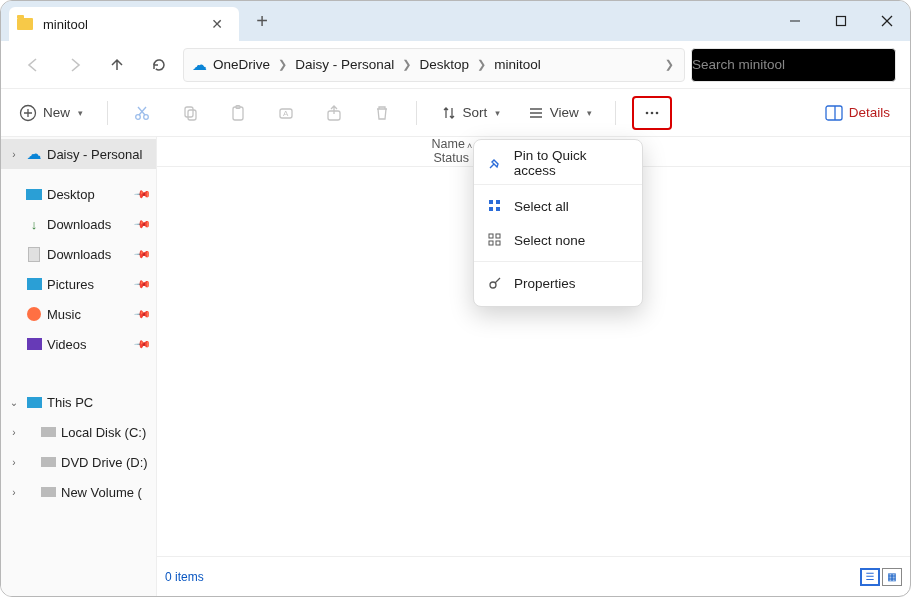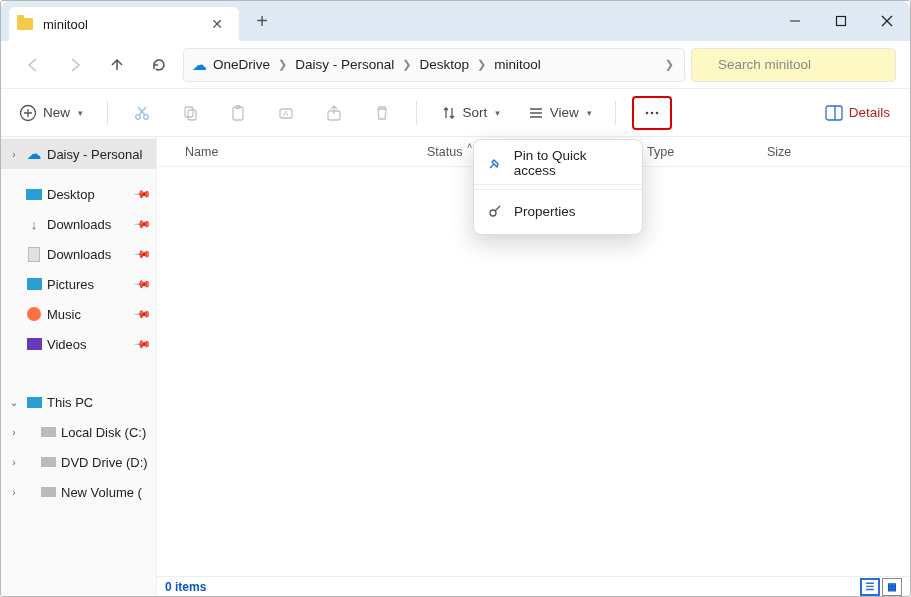--- a/index.html
+++ b/index.html
@@ -1,20 +1,20 @@
 <!DOCTYPE html>
 <html><head>
 <meta charset="utf-8">
 <style>
   * { box-sizing: border-box; margin: 0; padding: 0; font-family: "Segoe UI", Arial, sans-serif; }
   body { background: #fff; }
   .window {
     width: 911px; height: 597px;
     border: 1px solid #b7b7b7;
-    border-radius: 3px;
+    border-radius: 12px;
     background: #fff;
     display: flex; flex-direction: column;
     overflow: hidden;
     position: relative;
   }
   
   .titlebar {
     height: 40px;
     background: #dfeaf4;
     display: flex; align-items: center;
@@ -47,22 +47,22 @@
   .breadcrumbs {
     flex: 1; display:flex; align-items:center;
     height: 34px; border:1px solid #e6e6e6; border-radius:4px;
     padding: 0 8px; gap: 6px; font-size: 13.5px; color:#222;
     background:#fafafa;
   }
   .bc-onedrive { display:flex; align-items:center; gap:6px;}
   .chev { color:#888; font-size:11px; padding:0 2px;}
   .searchbox {
     width: 205px; height:34px; border:1px solid #e6e6e6; border-radius:4px;
-    display:flex; align-items:center; padding:0 26px; font-size:13.5px; color:#888;
-    background:#fef9c3;
+    display:flex; align-items:center; padding:0 0; font-size:13.5px; color:#888;
+    background:#000000;
   }
   
   .toolbar {
     height: 48px; display:flex; align-items:center;
     padding: 0 10px; gap: 12px;
     border-bottom: 1px solid #eee;
   }
   .tbtn { height:34px; padding:0 8px; display:flex; align-items:center; gap:6px; font-size:13.5px; color:#444; border-radius:4px;}
   .tbtn.icon-only { width:36px; justify-content:center; padding:0;}
   .tbtn .dd { font-size:9px; color:#666; margin-left:2px;}
@@ -74,29 +74,29 @@
   .sidebar { width:156px; border-right:1px solid #eee; background:#fafafa; overflow:hidden; font-size:13px; color:#222; padding-top:2px;}
   .side-item { display:flex; align-items:center; height:30px; padding-left:6px; gap:4px; position:relative;}
   .side-item.active { background:#e7e7e7;}
   .side-icon { width:18px; height:18px; display:flex; align-items:center; justify-content:center;}
   .side-label { flex:1; white-space:nowrap; overflow:hidden; text-overflow:ellipsis;}
   .side-pin { font-size:11px; color:#777; margin-right:6px; transform:rotate(45deg);}
   .side-exp { font-size:10px; color:#666; width:14px; text-align:center;}
   .side-spacer { height:10px;}
   
   .content { flex:1; display:flex; flex-direction:column; position:relative;}
-  .col-headers { height:30px; display:flex; align-items:center; border-bottom:1px solid #eee; font-size:12.5px; color:#555;}
+  .col-headers { height:30px; display:flex; align-items:center; border-bottom:1px solid #eee; font-size:12.5px; color:#555;flex-direction:column;}
   .col { padding:0 10px; display:flex; align-items:center; gap:4px;}
   .col.name { width:260px; padding-left:28px;}
   .col.status { width:220px;}
   .col.type { width:120px;}
   .col.size { width:80px;}
   .sort-ind { font-size:9px; color:#666;}
   .file-area { flex:1; }
-  .statusbar { height:20px; border-top:1px solid #eee; display:flex; align-items:center; font-size:12px; color:#0a57c2; padding:0 8px;font-weight:bold;}
+  .statusbar { height:40px; border-top:1px solid #eee; display:flex; align-items:center; font-size:12px; color:#0a57c2; padding:0 8px;}
   .view-toggles { margin-left:auto; display:flex; gap:2px;}
   .view-toggle { width:20px; height:18px; border:1px solid #888; display:flex; align-items:center; justify-content:center; font-size:10px;}
   .view-toggle.active { border:2px solid #2b6cd8; color:#2b6cd8;}
   
   .ctx-menu {
     position:absolute; left:472px; top:138px;
     width:170px; background:#fff;
     border:1px solid #ddd; border-radius:8px;
     box-shadow: 0 8px 24px rgba(0,0,0,0.18);
     padding:6px 0;
@@ -398,20 +398,42 @@
   <div class="ctx-menu">
     <div class="ctx-item">
       <span class="ci-icon">
         <svg width="16" height="16">
             <path d="M3 13l4-4M7 5l4 4-1 3-5-5 2-2z" fill="none" stroke="#2b6cd8" stroke-width="1.4"></path>
           </svg>
       </span>
       <span>Pin to Quick access</span>
     </div>
     <div class="ctx-sep"></div>
+    <div class="ctx-item">
+      <span class="ci-icon">
+        <svg width="16" height="16">
+            <rect x="2" y="2" width="4" height="4" fill="#2b6cd8"></rect>
+            <rect x="9" y="2" width="4" height="4" fill="#2b6cd8"></rect>
+            <rect x="2" y="9" width="4" height="4" fill="#2b6cd8"></rect>
+            <rect x="9" y="9" width="4" height="4" fill="#2b6cd8"></rect>
+          </svg>
+      </span>
+      <span>Select all</span>
+    </div>
+    <div class="ctx-item">
+      <span class="ci-icon" style="color:#555;">
+        <svg width="16" height="16">
+            <rect x="2" y="2" width="4" height="4" fill="none" stroke="#555"></rect>
+            <rect x="9" y="2" width="4" height="4" fill="none" stroke="#555"></rect>
+            <rect x="2" y="9" width="4" height="4" fill="none" stroke="#555"></rect>
+            <rect x="9" y="9" width="4" height="4" fill="none" stroke="#555"></rect>
+          </svg>
+      </span>
+      <span>Select none</span>
+    </div>
     <div class="ctx-sep"></div>
     <div class="ctx-item">
       <span class="ci-icon" style="color:#555;">
         <svg width="16" height="16">
             <circle cx="6" cy="10" r="3" fill="none" stroke="#555" stroke-width="1.3"></circle>
             <line x1="8" y1="8" x2="13" y2="3" stroke="#555" stroke-width="1.3"></line>
           </svg>
       </span>
       <span>Properties</span>
     </div>

